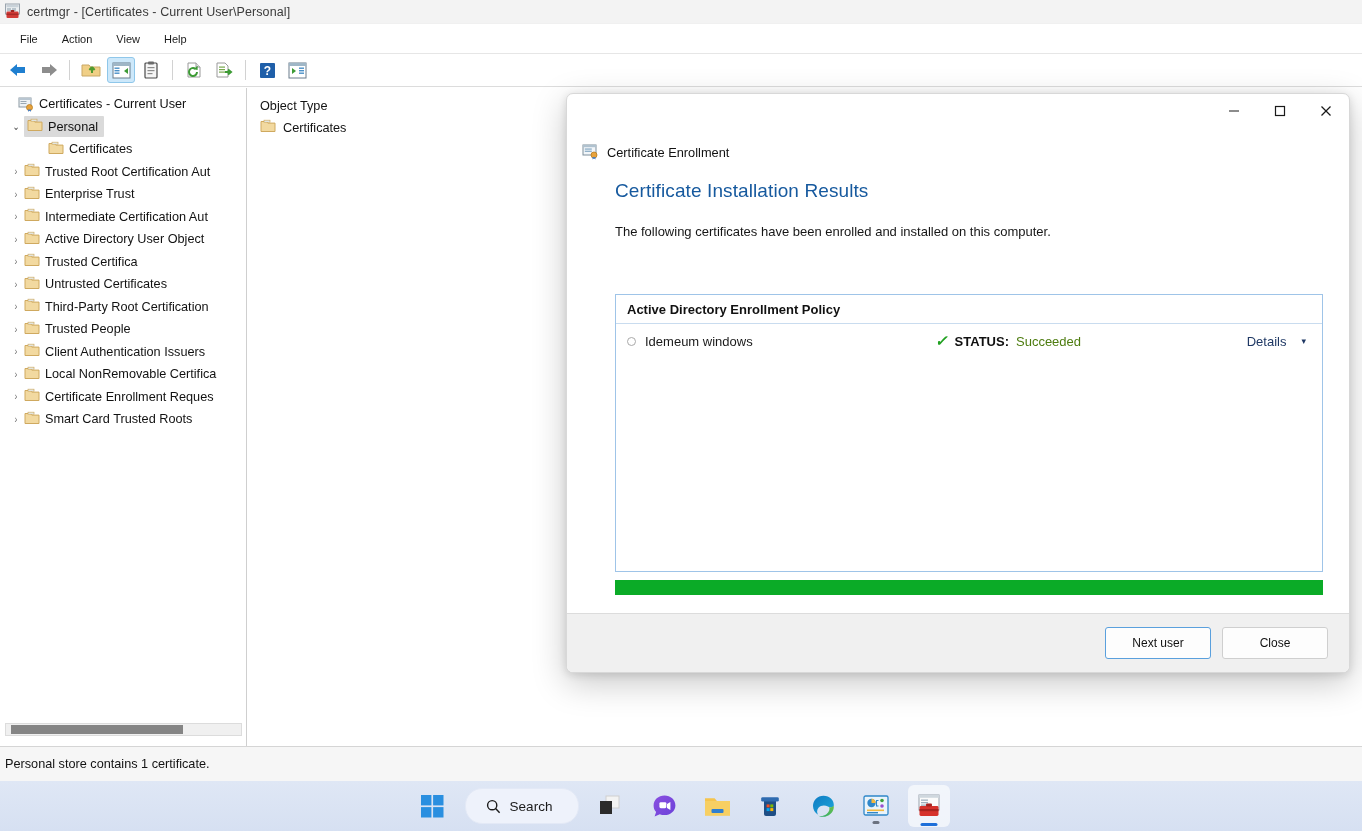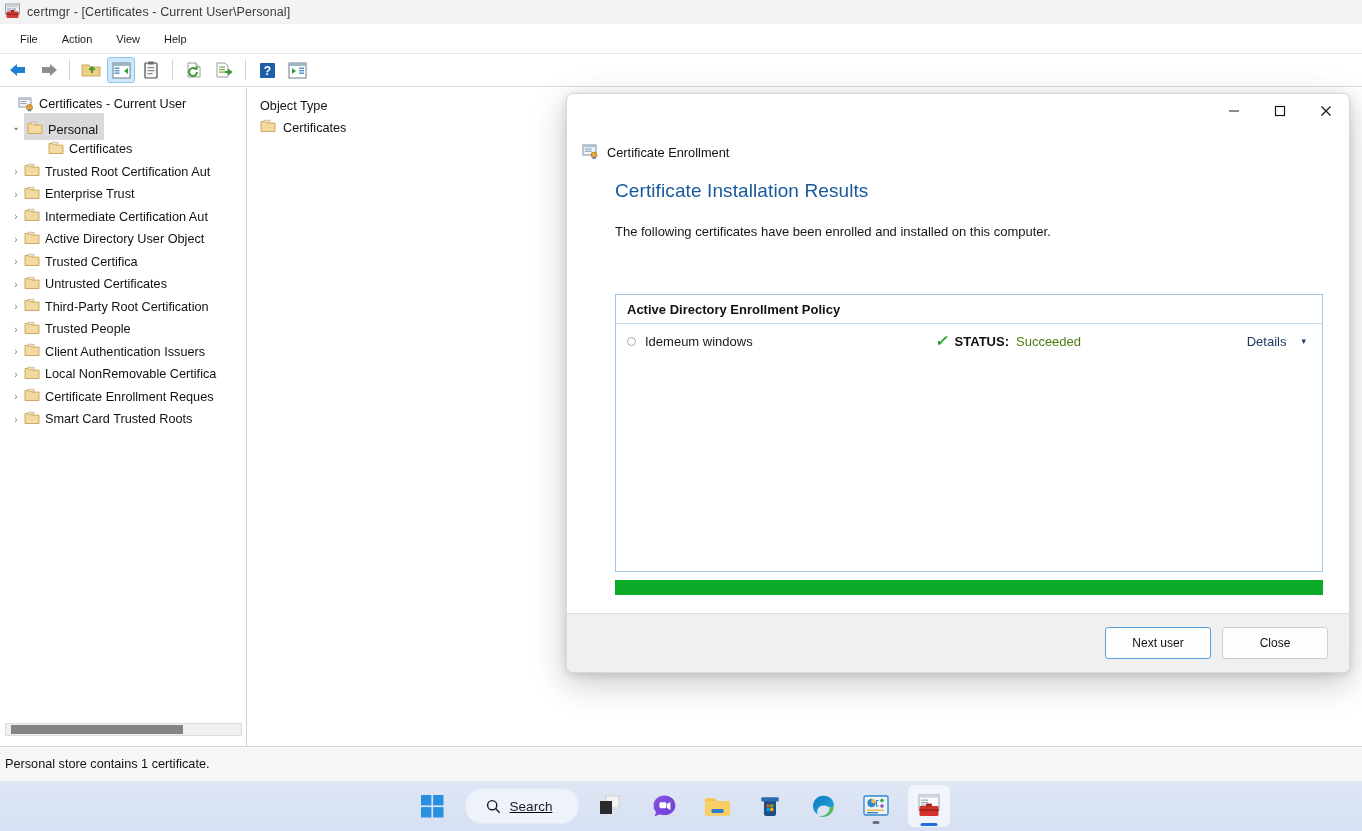--- a/index.html
+++ b/index.html
@@ -50,21 +50,21 @@
   .tree-row {
     display:flex; align-items:center; height:22.5px; padding-left:2px;
     font-size:12.7px; color:#121212; white-space:nowrap;
   }
   .tree-row .twisty {
     width:16px; text-align:center; color:#6e6e6e; font-size:10px; flex:none;
     transform: scaleX(.85);
   }
   .tree-row .twisty.open { color:#444; }
   .tree-label { margin-left:5px; }
-  .tree-row.selected .tree-label-wrap { background:#dadada; padding:8px 6px 2px 3px; border-radius:1px; }
+  .tree-row.selected .tree-label-wrap { background:#dadada; padding:2px 6px 2px 3px; border-radius:1px; }
   .tree-label-wrap { display:flex; align-items:center; }
   .indent-0 { padding-left:2px; }
   .indent-1 { padding-left:8px; }
   .indent-2 { padding-left:48px; }
 
   .hscroll {
     position:absolute; left:5px; bottom:10px; width:237px; height:13px;
     background:#f0f0f0; border:1px solid #dcdcdc; box-sizing:border-box;
   }
   .hscroll-thumb { position:absolute; left:5px; top:1px; width:172px; height:9px; background:#858585; }
@@ -155,21 +155,21 @@
     background:#fdfdfd; border:1px solid #cfcfcf; border-radius:3px;
     display:flex; align-items:center; justify-content:center;
     font-family:"Liberation Sans", sans-serif;
   }
   .dlg-btn.default { border:1px solid #5aa0dd; }
 
   
   .taskbar {
     position:absolute; left:0; top:781px; width:1362px; height:50px;
     background: linear-gradient(180deg,#dfe7f5 0%, #d6e0f2 100%);
-    display:flex; align-items:center; justify-content:center;text-decoration:underline;
+    display:flex; align-items:center; justify-content:center;
   }
   .tb-items { display:flex; align-items:center; gap:11px; }
   .tb-icon {
     width:42px; height:42px; display:flex; align-items:center; justify-content:center;
     border-radius:6px; position:relative;
   }
   .tb-icon.app-active { background:rgba(255,255,255,.62); }
   .tb-underline {
     position:absolute; bottom:1px; left:50%; transform:translateX(-50%);
     width:17px; height:3px; border-radius:2px; background:#1e6fd9;

